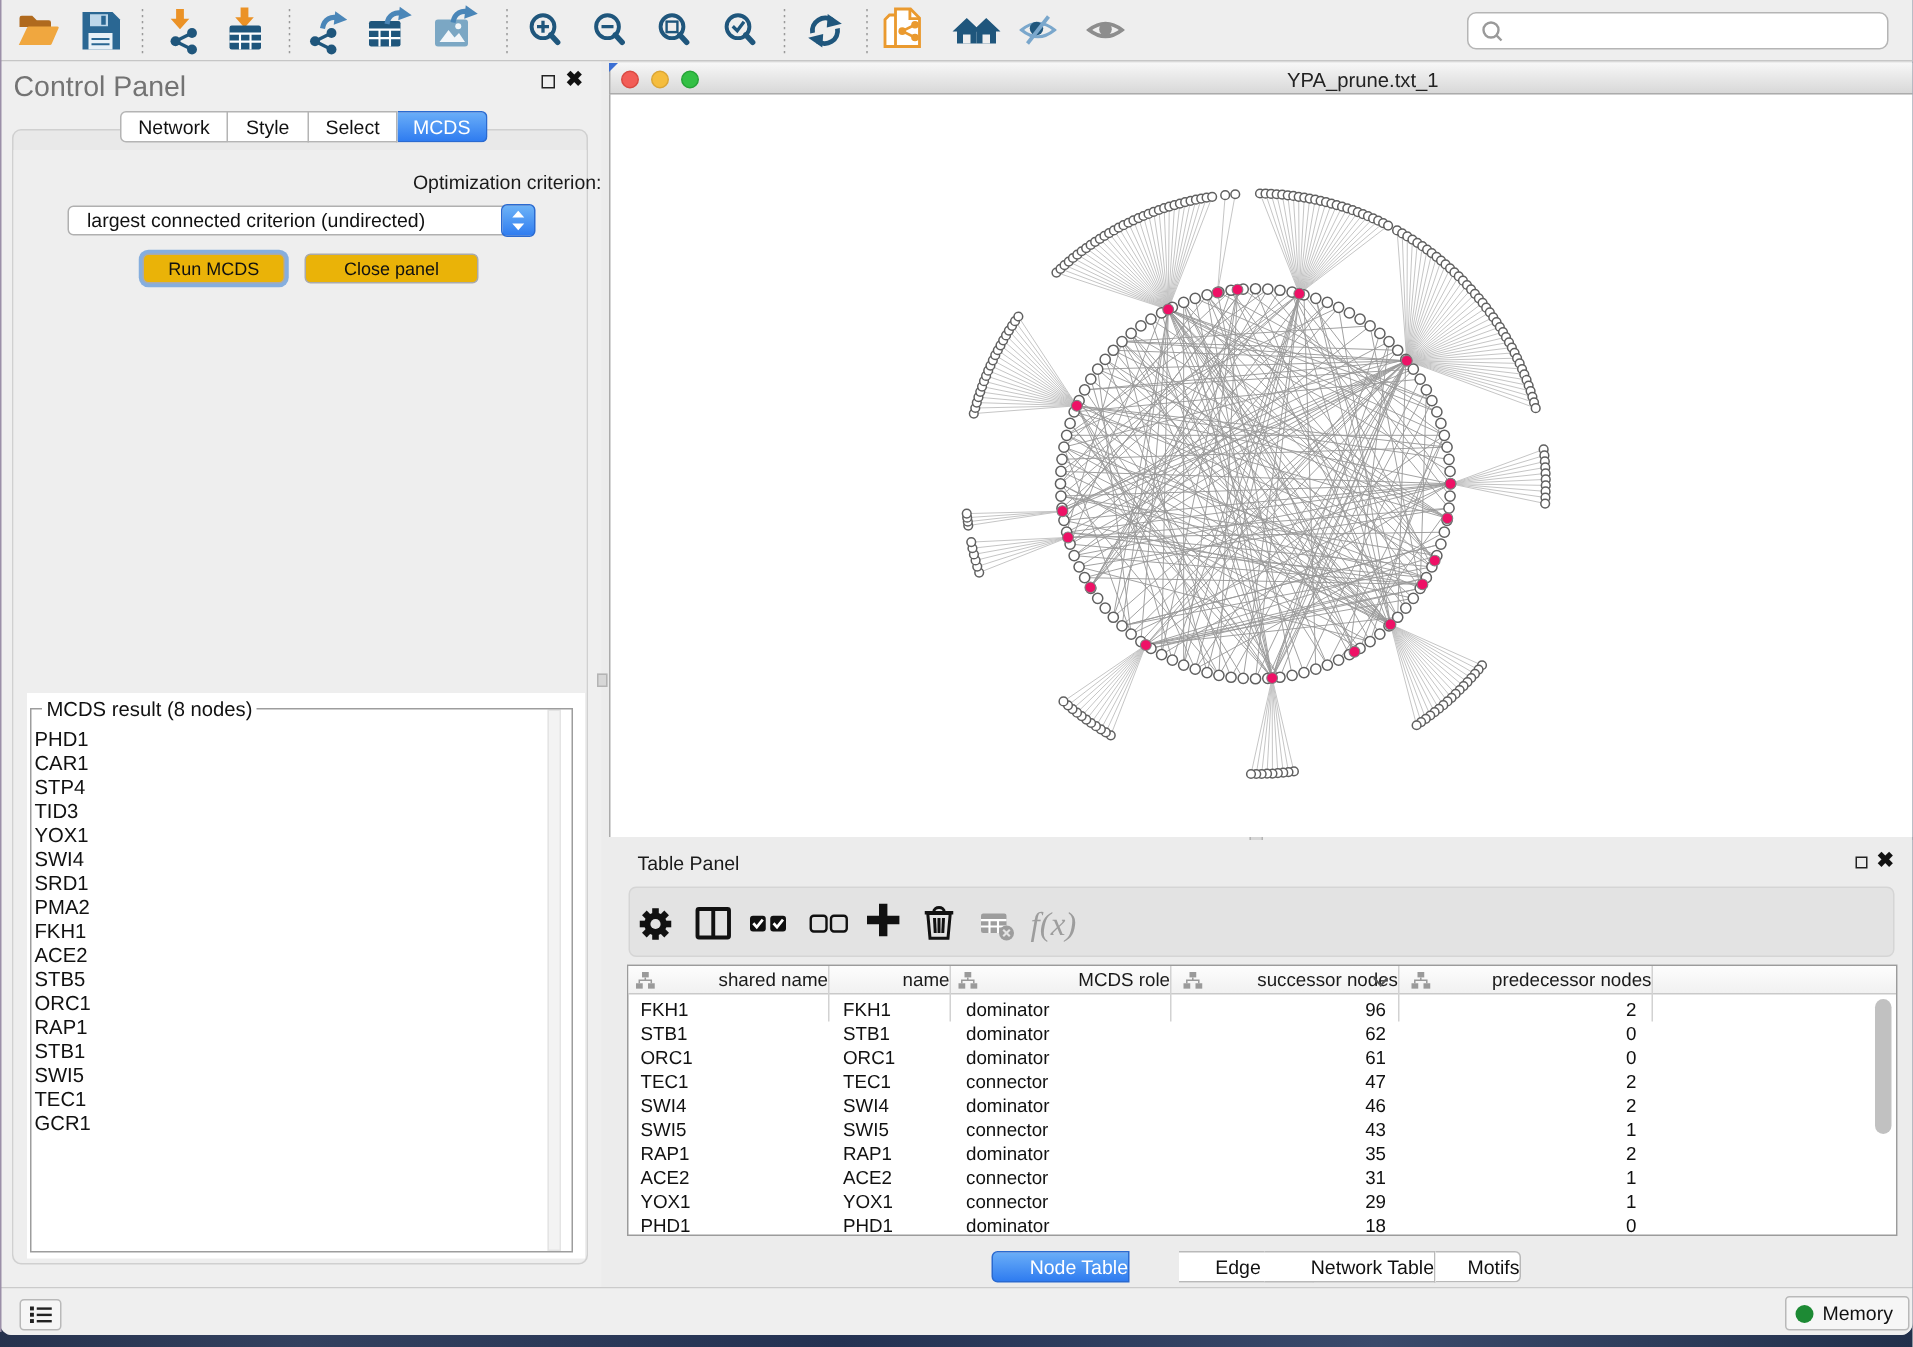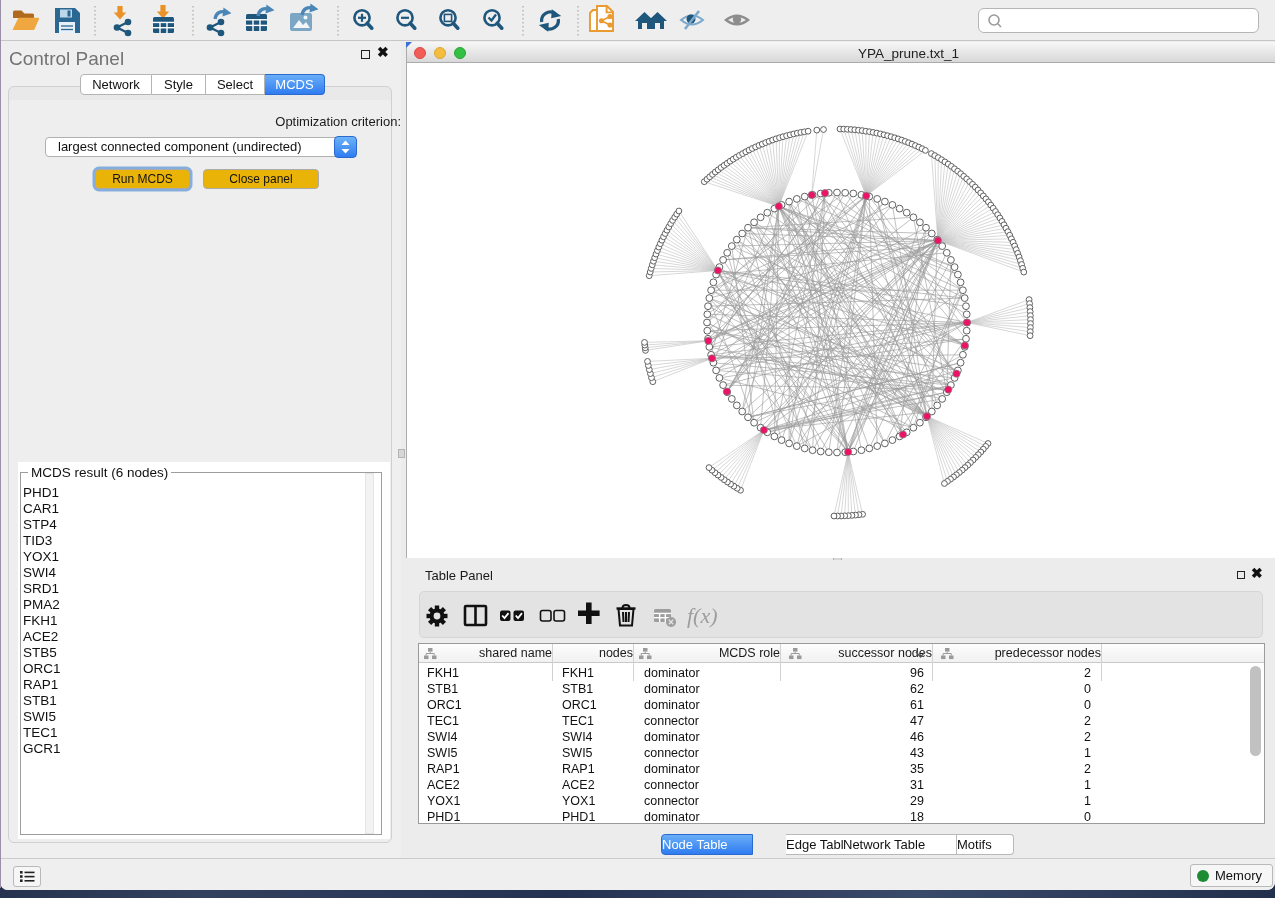--- a/index.html
+++ b/index.html
@@ -38,21 +38,21 @@
 .tp-x{position:absolute;left:1251px;top:565px;font-size:14px;font-weight:bold;color:#111}
 .tp-toolbar{position:absolute;left:419px;top:591px;width:844px;height:47px;background:#e3e3e3;border:1px solid #d5d5d5;border-radius:5px}
 .tbl{position:absolute;left:418px;top:643px;width:847px;height:181px;background:#fff;border:1px solid #9b9b9b}
 .tblhead{position:absolute;left:0;top:0;width:845px;height:19px;background:linear-gradient(#fdfdfd,#f1f1f1);border-bottom:1px solid #c9c9c9}
 .th{position:absolute;top:0;height:37px;font-size:12.5px;color:#1a1a1a;text-align:right;line-height:19px;border-right:1px solid #d2d2d2}
 .row{position:absolute;width:845px;height:16px;font-size:12.5px;color:#111;line-height:16px}
 .c1{position:absolute;left:8px}.c2{position:absolute;left:143px}.c3{position:absolute;left:225px}
 .c4{position:absolute;left:420px;width:85px;text-align:right}.c5{position:absolute;left:580px;width:92px;text-align:right}
 .tscroll{position:absolute;right:3px;top:22px;width:11px;height:156px}
 .tthumb{position:absolute;left:0;top:0;width:11px;height:90px;background:#c1c1c1;border-radius:6px}
-.bt{position:absolute;top:834px;height:21px;background:#fff;border:1px solid #b9b9b9;font-size:13px;color:#111;text-align:left;line-height:20px}
+.bt{position:absolute;top:834px;height:21px;background:#fff;border:1px solid #b9b9b9;font-size:13px;color:#111;text-align:right;line-height:20px}
 </style></head><body>
 <div class="app"></div>
 <div class="toolbar" id="toolbar"></div>
 <svg width="1275" height="41" viewBox="0 0 1275 41" style="position:absolute;left:0;top:0">
     <path d="M13 29 V12 q0-1.5 1.5-1.5 h7 l3 3 h8 q1.5 0 1.5 1.5 V18 h-21 z" fill="#b06a1e"></path>
     <path d="M12.5 30 L18 18.5 q0.4-0.8 1.3-0.8 h19 q1.2 0 0.8 1L34.5 29.2 q-0.3 0.8-1.2 0.8 z" fill="#f0a73f"></path>
     <g transform="translate(54,7)">
       <path d="M1 1 h20 l5 5 v20 h-25 z" fill="#2a6793"></path>
       <rect x="6" y="2.5" width="12" height="8" fill="#bdd7ea"></rect>
       <rect x="13.5" y="3.5" width="3" height="6" fill="#2a6793"></rect>
@@ -174,31 +174,31 @@
  <div class="mcdscontent"></div>
 </div>
 <div class="lp-title">Control Panel</div>
 <div class="lp-sq"></div>
 <div class="lp-x">✖</div>
 <div class="seg" style="left:80px;width:72px;border-radius:4px 0 0 4px">Network</div>
 <div class="seg" style="left:152px;width:54px;border-left:none">Style</div>
 <div class="seg" style="left:206px;width:59px;border-left:none">Select</div>
 <div class="seg" style="left:265px;width:60px;border-left:none;border-radius:0 4px 4px 0;background:linear-gradient(#6aaef8,#2f7cf0);color:#fff;border-color:#2a6ad0">MCDS</div>
 <div class="optlabel">Optimization criterion:</div>
-<div class="combo">largest connected component (undirected)</div>
+<div class="combo">largest connected criterion (undirected)</div>
 <div class="combobtn"><svg width="21" height="20" viewBox="0 0 21 20">
       <path d="M6.5 8L10.5 3.5L14.5 8Z" fill="#fff"></path>
       <path d="M6.5 12L10.5 16.5L14.5 12Z" fill="#fff"></path>
     </svg></div>
 <div class="btn runbtn">Run MCDS</div>
 <div class="btn closebtn">Close panel</div>
 <div class="mcdsbox">
  <div class="mscroll"></div>
  <div class="fieldset">
-      <div class="fieldlabel">MCDS result (6 nodes)</div>
+      <div class="fieldlabel">MCDS result (8 nodes)</div>
   <div class="mlist">PHD1<br>CAR1<br>STP4<br>TID3<br>YOX1<br>SWI4<br>SRD1<br>PMA2<br>FKH1<br>ACE2<br>STB5<br>ORC1<br>RAP1<br>STB1<br>SWI5<br>TEC1<br>GCR1</div>
  </div>
 </div>
 <div class="vgap"></div>
 <div style="position:absolute;left:398px;top:449px;width:7px;height:9px;background:#d7d7d7;border:1px solid #b4b4b4"></div>
 <div style="position:absolute;left:833px;top:555px;width:9px;height:6px;background:#d7d7d7;border:1px solid #b4b4b4"></div>
 <div class="netcanvas"></div>
 <svg id="net" width="869" height="496" viewBox="406 62 869 496" style="position:absolute;left:406px;top:62px">
 <path d="M649.2 275.7L717.9 270.5M650.2 272.0L717.9 270.5M651.2 268.4L717.9 270.5M652.3 264.8L717.9 270.5M653.5 261.2L717.9 270.5M654.7 257.7L717.9 270.5M656.0 254.1L717.9 270.5M657.4 250.6L717.9 270.5M658.8 247.1L717.9 270.5M660.3 243.7L717.9 270.5M661.9 240.2L717.9 270.5M663.5 236.8L717.9 270.5M665.2 233.5L717.9 270.5M667.0 230.2L717.9 270.5M668.8 226.9L717.9 270.5M670.7 223.6L717.9 270.5M672.6 220.4L717.9 270.5M674.7 217.2L717.9 270.5M676.7 214.1L717.9 270.5M678.9 211.0L717.9 270.5M704.3 181.7L778.8 206.3M707.0 179.2L778.8 206.3M709.7 176.8L778.8 206.3M712.5 174.4L778.8 206.3M715.3 172.0L778.8 206.3M718.2 169.8L778.8 206.3M721.1 167.5L778.8 206.3M724.1 165.4L778.8 206.3M727.1 163.3L778.8 206.3M730.1 161.2L778.8 206.3M733.2 159.2L778.8 206.3M736.3 157.3L778.8 206.3M739.4 155.4L778.8 206.3M742.6 153.6L778.8 206.3M745.8 151.8L778.8 206.3M749.0 150.1L778.8 206.3M752.3 148.5L778.8 206.3M755.6 146.9L778.8 206.3M759.0 145.4L778.8 206.3M762.3 144.0L778.8 206.3M765.7 142.6L778.8 206.3M769.1 141.3L778.8 206.3M772.6 140.0L778.8 206.3M776.1 138.8L778.8 206.3M779.5 137.7L778.8 206.3M783.0 136.7L778.8 206.3M786.6 135.7L778.8 206.3M790.1 134.8L778.8 206.3M793.7 133.9L778.8 206.3M797.3 133.1L778.8 206.3M800.8 132.4L778.8 206.3M804.4 131.8L778.8 206.3M808.1 131.2L778.8 206.3M840.0 129.0L866.2 195.8M843.7 129.1L866.2 195.8M847.4 129.3L866.2 195.8M851.1 129.5L866.2 195.8M854.8 129.8L866.2 195.8M858.5 130.2L866.2 195.8M862.2 130.6L866.2 195.8M865.8 131.2L866.2 195.8M869.5 131.7L866.2 195.8M873.1 132.4L866.2 195.8M876.8 133.1L866.2 195.8M880.4 133.9L866.2 195.8M884.0 134.8L866.2 195.8M887.6 135.7L866.2 195.8M891.1 136.7L866.2 195.8M894.7 137.8L866.2 195.8M898.2 138.9L866.2 195.8M901.7 140.1L866.2 195.8M905.2 141.4L866.2 195.8M908.6 142.7L866.2 195.8M912.0 144.1L866.2 195.8M915.4 145.6L866.2 195.8M918.8 147.1L866.2 195.8M922.1 148.7L866.2 195.8M925.4 150.4L866.2 195.8M931.4 153.6L937.9 240.5M934.8 155.6L937.9 240.5M938.2 157.6L937.9 240.5M941.6 159.7L937.9 240.5M944.9 161.9L937.9 240.5M948.2 164.1L937.9 240.5M951.4 166.4L937.9 240.5M954.5 168.8L937.9 240.5M957.7 171.2L937.9 240.5M960.7 173.7L937.9 240.5M963.7 176.3L937.9 240.5M966.7 178.9L937.9 240.5M969.6 181.6L937.9 240.5M972.5 184.3L937.9 240.5M975.3 187.1L937.9 240.5M978.0 190.0L937.9 240.5M980.7 192.9L937.9 240.5M983.3 195.9L937.9 240.5M985.9 198.9L937.9 240.5M988.4 201.9L937.9 240.5M990.8 205.1L937.9 240.5M993.2 208.2L937.9 240.5M995.5 211.5L937.9 240.5M997.7 214.7L937.9 240.5M999.9 218.0L937.9 240.5M1002.0 221.4L937.9 240.5M1004.0 224.8L937.9 240.5M1006.0 228.2L937.9 240.5M1007.9 231.7L937.9 240.5M1009.7 235.2L937.9 240.5M1011.4 238.8L937.9 240.5M1013.1 242.3L937.9 240.5M1014.7 246.0L937.9 240.5M1016.2 249.6L937.9 240.5M1017.7 253.3L937.9 240.5M1019.1 257.0L937.9 240.5M1020.4 260.7L937.9 240.5M1021.6 264.5L937.9 240.5M1022.7 268.3L937.9 240.5M1023.8 272.1L937.9 240.5M1029.1 299.6L967.0 322.5M1029.6 303.6L967.0 322.5M1029.9 307.6L967.0 322.5M1030.2 311.6L967.0 322.5M1030.4 315.6L967.0 322.5M1030.5 319.6L967.0 322.5M1030.5 323.6L967.0 322.5M1030.4 327.6L967.0 322.5M1030.3 331.7L967.0 322.5M1030.1 335.7L967.0 322.5M988.0 443.5L927.0 416.3M985.7 446.4L927.0 416.3M983.3 449.2L927.0 416.3M980.8 452.0L927.0 416.3M978.3 454.7L927.0 416.3M975.7 457.4L927.0 416.3M973.1 460.0L927.0 416.3M970.4 462.6L927.0 416.3M967.7 465.2L927.0 416.3M965.0 467.6L927.0 416.3M962.2 470.1L927.0 416.3M959.3 472.5L927.0 416.3M956.4 474.8L927.0 416.3M953.5 477.0L927.0 416.3M950.5 479.2L927.0 416.3M947.4 481.4L927.0 416.3M944.4 483.5L927.0 416.3M862.6 514.3L848.1 452.0M859.0 514.7L848.1 452.0M855.5 515.1L848.1 452.0M851.9 515.4L848.1 452.0M848.3 515.7L848.1 452.0M844.7 515.8L848.1 452.0M841.1 516.0L848.1 452.0M837.5 516.0L848.1 452.0M834.0 516.0L848.1 452.0M740.5 490.2L763.9 430.0M737.2 488.3L763.9 430.0M733.9 486.2L763.9 430.0M730.6 484.1L763.9 430.0M727.4 482.0L763.9 430.0M724.2 479.7L763.9 430.0M721.1 477.4L763.9 430.0M718.0 475.1L763.9 430.0M715.0 472.7L763.9 430.0M712.0 470.2L763.9 430.0M709.0 467.6L763.9 430.0M652.8 381.7L712.0 358.3M651.5 377.7L712.0 358.3M650.4 373.6L712.0 358.3M649.3 369.6L712.0 358.3M648.3 365.5L712.0 358.3M647.5 361.4L712.0 358.3M645.5 350.4L708.3 340.8M645.2 347.8L708.3 340.8M644.8 345.1L708.3 340.8M644.5 342.4L708.3 340.8M816.8 130.1L811.7 195.0M823.5 129.5L811.7 195.0" stroke="#c3c3c3" stroke-width="0.65" fill="none"></path>
 <path d="M717.9 270.5L964.7 298.1M717.9 270.5L966.0 306.2M717.9 270.5L967.0 322.5M717.9 270.5L957.9 370.4M717.9 270.5L828.8 452.2M717.9 270.5L812.6 450.2M717.9 270.5L796.8 446.1M778.8 206.3L954.6 377.9M778.8 206.3L950.9 385.1M778.8 206.3L937.2 405.4M778.8 206.3L931.8 411.5M778.8 206.3L926.0 417.3M778.8 206.3L919.9 422.7M778.8 206.3L899.6 436.4M778.8 206.3L884.9 443.4M778.8 206.3L869.3 448.4M778.8 206.3L954.6 267.1M778.8 206.3L957.9 274.6M778.8 206.3L962.9 290.2M778.8 206.3L964.7 298.1M778.8 206.3L966.7 314.3M778.8 206.3L774.4 436.4M778.8 206.3L760.6 427.7M778.8 206.3L748.0 417.3M778.8 206.3L742.2 411.5M811.7 195.0L861.4 450.2M825.0 193.1L812.6 450.2M825.0 193.1L789.1 443.4M825.0 193.1L774.4 436.4M866.2 195.8L837.0 452.5M866.2 195.8L828.8 452.2M866.2 195.8L804.7 448.4M866.2 195.8L796.8 446.1M866.2 195.8L789.1 443.4M866.2 195.8L781.6 440.1M866.2 195.8L708.0 338.8M866.2 195.8L707.3 330.7M866.2 195.8L707.3 314.3M937.9 240.5L754.1 422.7M937.9 240.5L748.0 417.3M937.9 240.5L742.2 411.5M937.9 240.5L719.4 377.9M937.9 240.5L716.1 370.4M937.9 240.5L713.4 362.7M937.9 240.5L711.1 354.8M937.9 240.5L709.3 346.9M937.9 240.5L708.0 338.8M937.9 240.5L853.3 451.5M937.9 240.5L845.2 452.2M937.9 240.5L837.0 452.5M937.9 240.5L820.7 451.5M937.9 240.5L812.6 450.2M937.9 240.5L796.8 446.1M937.9 240.5L723.1 259.9M937.9 240.5L731.8 246.1M937.9 240.5L742.2 233.5M937.9 240.5L748.0 227.7M967.0 322.5L723.1 385.1M967.0 322.5L716.1 370.4M967.0 322.5L711.1 354.8M967.0 322.5L709.3 346.9M967.0 322.5L707.3 330.7M967.0 322.5L707.3 314.3M964.9 345.5L716.1 274.6M964.9 345.5L731.8 246.1M964.9 345.5L742.2 233.5M964.9 345.5L754.1 222.3M964.9 345.5L767.3 212.7M956.5 373.7L789.1 201.6M956.5 373.7L804.7 196.6M956.5 373.7L820.7 193.5M948.3 389.6L723.1 385.1M948.3 389.6L716.1 370.4M948.3 389.6L711.1 354.8M927.0 416.3L707.3 314.3M927.0 416.3L709.3 298.1M927.0 416.3L711.1 290.2M927.0 416.3L716.1 274.6M927.0 416.3L719.4 267.1M927.0 416.3L727.2 252.8M927.0 416.3L731.8 246.1M927.0 416.3L736.8 239.6M927.0 416.3L748.0 227.7M927.0 416.3L754.1 222.3M927.0 416.3L861.4 194.8M927.0 416.3L877.2 198.9M927.0 416.3L892.4 204.9M903.0 434.5L754.1 222.3M903.0 434.5L789.1 201.6M903.0 434.5L804.7 196.6M848.1 452.0L754.1 222.3M848.1 452.0L767.3 212.7M848.1 452.0L774.4 208.6M848.1 452.0L789.1 201.6M848.1 452.0L796.8 198.9M848.1 452.0L804.7 196.6M848.1 452.0L919.9 222.3M848.1 452.0L926.0 227.7M848.1 452.0L937.2 239.6M848.1 452.0L946.8 252.8M848.1 452.0L950.9 259.9M848.1 452.0L709.3 298.1M848.1 452.0L713.4 282.3M848.1 452.0L719.4 267.1M763.9 430.0L931.8 233.5M763.9 430.0L942.2 246.1M763.9 430.0L962.9 290.2M763.9 430.0L957.9 370.4M763.9 430.0L950.9 385.1M763.9 430.0L946.8 392.2M763.9 430.0L942.2 398.9M763.9 430.0L931.8 411.5M726.9 391.6L845.2 192.8M726.9 391.6L853.3 193.5M726.9 391.6L869.3 196.6M726.9 391.6L884.9 201.6M726.9 391.6L892.4 204.9M712.0 358.3L966.0 338.8M712.0 358.3L962.9 354.8M708.3 340.8L926.0 227.7M708.3 340.8L931.8 233.5M708.3 340.8L942.2 246.1M727.2 392.2L837.0 192.5M707.0 322.5L804.7 196.6M946.8 392.2L950.9 259.9M931.8 411.5L820.7 193.5M828.8 192.8L962.9 290.2M962.9 354.8L796.8 446.1M713.4 282.3L853.3 451.5M950.9 385.1L709.3 298.1M937.2 405.4L877.2 198.9M954.6 377.9L748.0 417.3M812.6 450.2L707.0 322.5M820.7 193.5L742.2 411.5M957.9 370.4L707.3 330.7M960.6 362.7L748.0 417.3M748.0 417.3L960.6 362.7M892.4 440.1L966.0 338.8M913.4 427.7L789.1 201.6M804.7 196.6L946.8 392.2M926.0 417.3L708.0 306.2M709.3 346.9L828.8 192.8M796.8 198.9L954.6 267.1M812.6 194.8L957.9 274.6M869.3 196.6L877.2 446.1M748.0 227.7L711.1 354.8M711.1 290.2L946.8 392.2M727.2 252.8L781.6 440.1M789.1 443.4L789.1 201.6M937.2 239.6L760.6 427.7M942.2 398.9L748.0 227.7M774.4 208.6L713.4 362.7M719.4 377.9L913.4 427.7M754.1 422.7L731.8 246.1M913.4 427.7L960.6 282.3M709.3 298.1L937.2 239.6M962.9 290.2L711.1 290.2M884.9 443.4L962.9 290.2M709.3 298.1L820.7 193.5M913.4 217.3L946.8 392.2M964.7 298.1L708.0 306.2M719.4 377.9L966.0 338.8M845.2 192.8L711.1 290.2M828.8 192.8L709.3 346.9M950.9 385.1L767.3 432.3M767.3 432.3L946.8 392.2M937.2 239.6L931.8 411.5M954.6 377.9L736.8 239.6M892.4 204.9L711.1 290.2M754.1 422.7L967.0 322.5M913.4 217.3L716.1 370.4M966.0 338.8L845.2 192.8M713.4 362.7L884.9 201.6M861.4 194.8L954.6 377.9M748.0 227.7L913.4 217.3M906.7 432.3L742.2 233.5M707.0 322.5L913.4 427.7M748.0 227.7L931.8 233.5M869.3 448.4L954.6 267.1M899.6 436.4L926.0 227.7M942.2 246.1L723.1 259.9M713.4 362.7L950.9 385.1M804.7 448.4L748.0 227.7M942.2 398.9L709.3 346.9M884.9 443.4L748.0 227.7M966.7 330.7L861.4 194.8M837.0 192.5L926.0 417.3M967.0 322.5L774.4 436.4M709.3 298.1L754.1 422.7M906.7 432.3L962.9 290.2M869.3 196.6L967.0 322.5M723.1 259.9L853.3 451.5M707.0 322.5L906.7 432.3M707.0 322.5L861.4 194.8M736.8 239.6L820.7 451.5M954.6 377.9L711.1 354.8M950.9 385.1L707.3 330.7M716.1 274.6L946.8 252.8" stroke="#999999" stroke-width="0.65" fill="none" opacity="0.95"></path>
@@ -630,21 +630,21 @@
       <span class="c3">dominator</span>
       <span class="c4">18</span>
       <span class="c5">0</span>
     </div>
  <div class="tscroll">
       <div class="tthumb"></div>
     </div>
 </div>
 <div style="position:absolute;left:419px;top:644px;width:845px;height:19px">
 <div class="th" style="left:0px;width:134px">shared name</div>
-<div class="th" style="left:134px;width:81px">nodes</div>
+<div class="th" style="left:134px;width:81px">name</div>
 <div class="th" style="left:215px;width:147px">MCDS role</div>
 <div class="th" style="left:362px;width:152px">successor nodes</div>
 <div class="th" style="left:514px;width:169px">predecessor nodes</div>
 </div>
 <svg width="860" height="20" viewBox="0 0 860 20" style="position:absolute;left:419px;top:644px">
 <g transform="translate(5,4)" fill="#9a9a9a" stroke="#9a9a9a">
 <rect x="4" y="0" width="4.5" height="3.6" stroke="none"></rect>
 <rect x="0" y="7.5" width="4.5" height="3.6" stroke="none"></rect>
 <rect x="8" y="7.5" width="4.5" height="3.6" stroke="none"></rect>
 <path d="M6.2 3.6 v2 M2.2 7.5 v-2 h8 v2" fill="none" stroke-width="1"></path>

